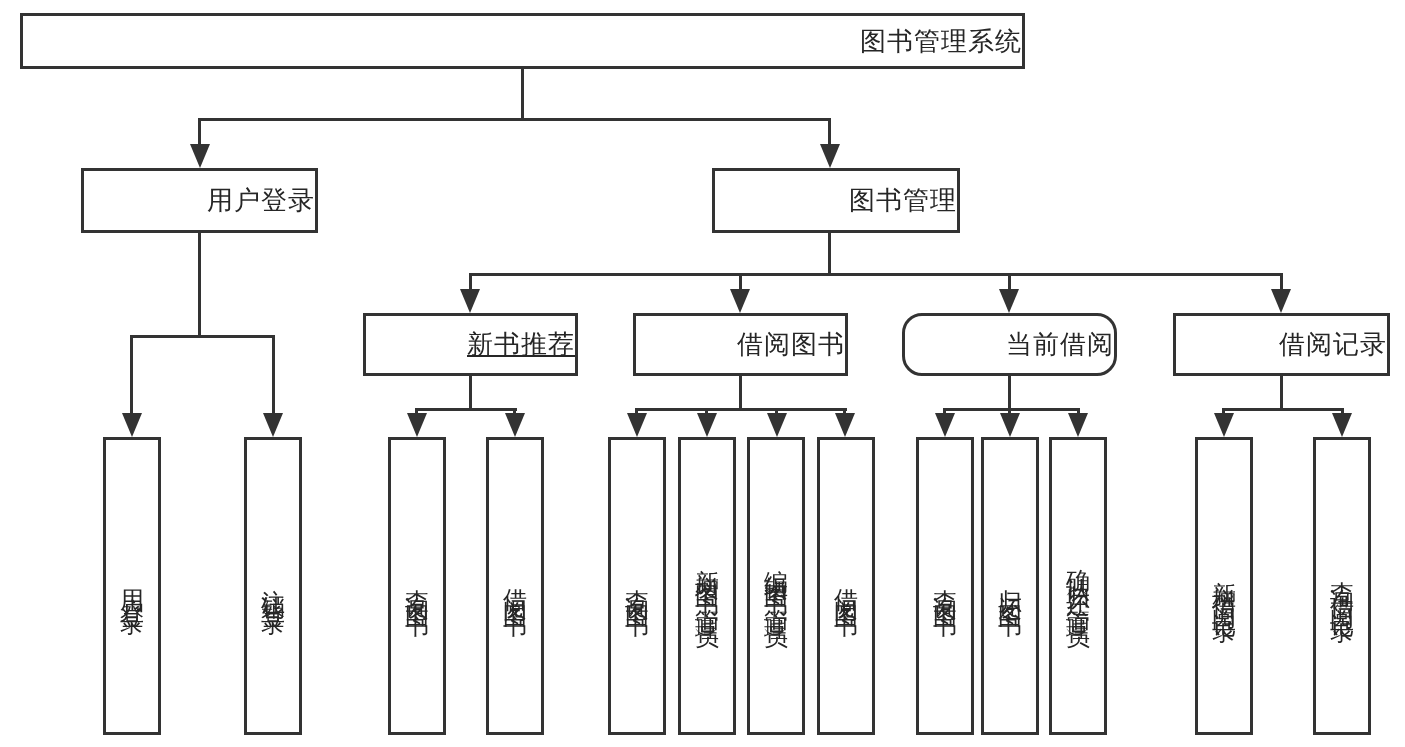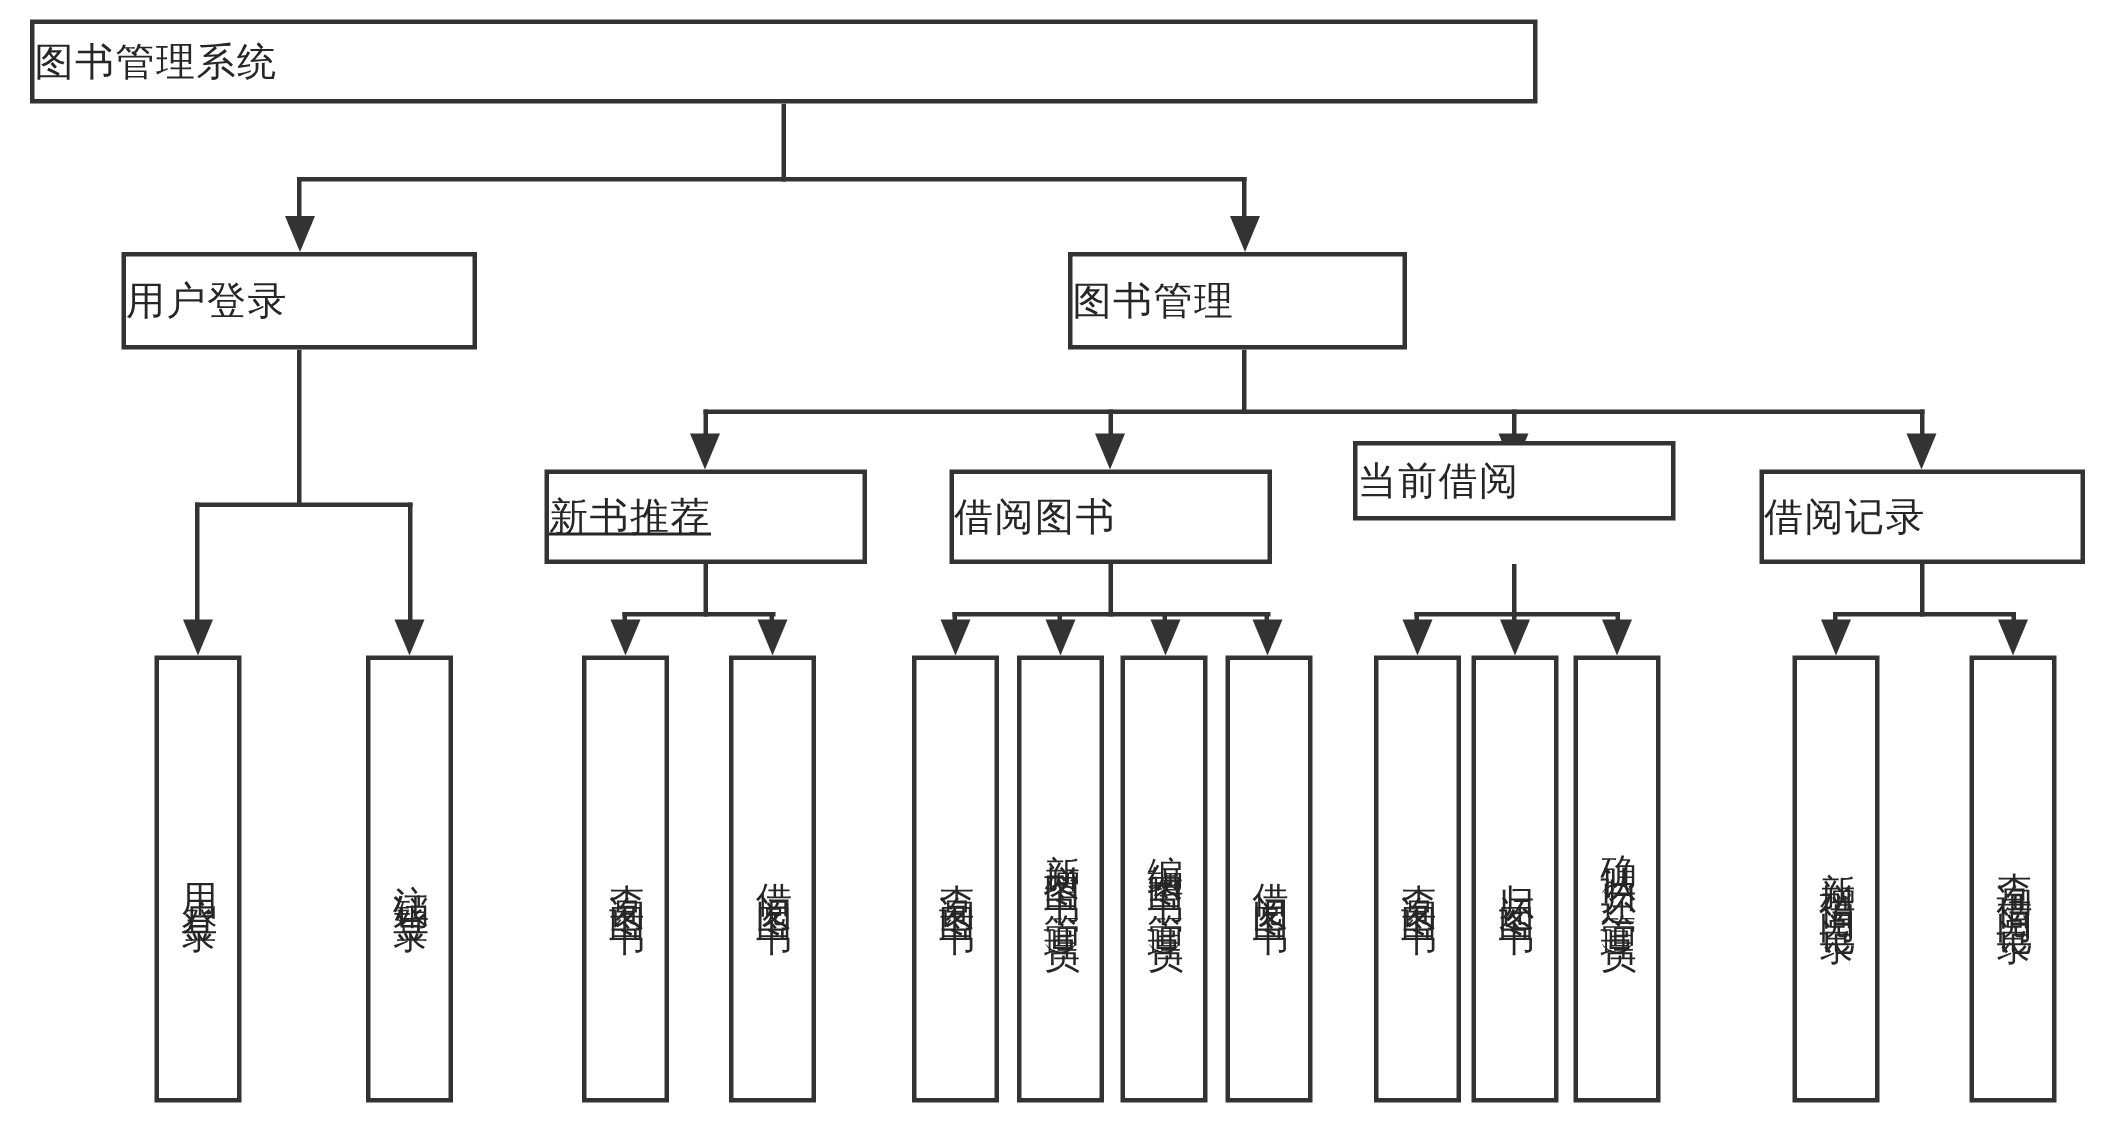--- a/index.html
+++ b/index.html
@@ -8,21 +8,21 @@
     width:1405px;height:747px;
     background:#ffffff;
     font-family:"Liberation Sans", sans-serif;
     overflow:hidden;
   }
   .node{
     position:absolute;
     box-sizing:border-box;
     background:#ffffff;
     border:3px solid #333333;
-    display:flex;align-items:center;justify-content:flex-start;
+    display:flex;align-items:center;justify-content:flex-end;
     color:#262626;
     z-index:2;
   }
   .node .hlabel{
     font-size:26px;
     letter-spacing:1px;
     white-space:nowrap;
   }
   .leaf{
     position:absolute;
@@ -72,21 +72,21 @@
   <div class="line" style="left:521px;top:69px;width:3px;height:52px;"></div>
   <div class="line" style="left:198px;top:118px;width:633px;height:3px;"></div>
   <div class="line" style="left:198px;top:118px;width:3px;height:28px;"></div>
   <div class="arrow" style="left:190px;top:144px;"></div>
   <div class="line" style="left:828px;top:118px;width:3px;height:28px;"></div>
   <div class="arrow" style="left:820px;top:144px;"></div>
 
   <div class="node" style="left:81px;top:168px;width:237px;height:65px;">
     <span class="hlabel">用户登录</span>
   </div>
-  <div class="node" style="left:712px;top:168px;width:226px;height:65px;">
+  <div class="node" style="left:712px;top:168px;width:248px;height:65px;">
     <span class="hlabel">图书管理</span>
   </div>
 
   <div class="line" style="left:198px;top:233px;width:3px;height:105px;"></div>
   <div class="line" style="left:130px;top:335px;width:145px;height:3px;"></div>
   <div class="line" style="left:130px;top:335px;width:3px;height:80px;"></div>
   <div class="arrow" style="left:122px;top:413px;"></div>
   <div class="line" style="left:272px;top:335px;width:3px;height:80px;"></div>
   <div class="arrow" style="left:263px;top:413px;"></div>
 
@@ -100,21 +100,21 @@
   <div class="arrow" style="left:999px;top:289px;"></div>
   <div class="line" style="left:1280px;top:273px;width:3px;height:18px;"></div>
   <div class="arrow" style="left:1271px;top:289px;"></div>
 
   <div class="node" style="left:363px;top:313px;width:215px;height:63px;text-decoration:underline;">
     <span class="hlabel">新书推荐</span>
   </div>
   <div class="node" style="left:633px;top:313px;width:215px;height:63px;">
     <span class="hlabel">借阅图书</span>
   </div>
-  <div class="node" style="left:902px;top:294px;width:215px;height:53px;">
+  <div class="node" style="left:902px;top:313px;width:215px;height:63px;border-radius:20px;">
     <span class="hlabel">当前借阅</span>
   </div>
   <div class="node" style="left:1173px;top:313px;width:217px;height:63px;">
     <span class="hlabel">借阅记录</span>
   </div>
 
   <div class="line" style="left:469px;top:376px;width:3px;height:35px;"></div>
   <div class="line" style="left:415px;top:408px;width:102px;height:3px;"></div>
   <div class="line" style="left:415px;top:408px;width:3px;height:9px;"></div>
   <div class="arrow" style="left:407px;top:413px;"></div>

